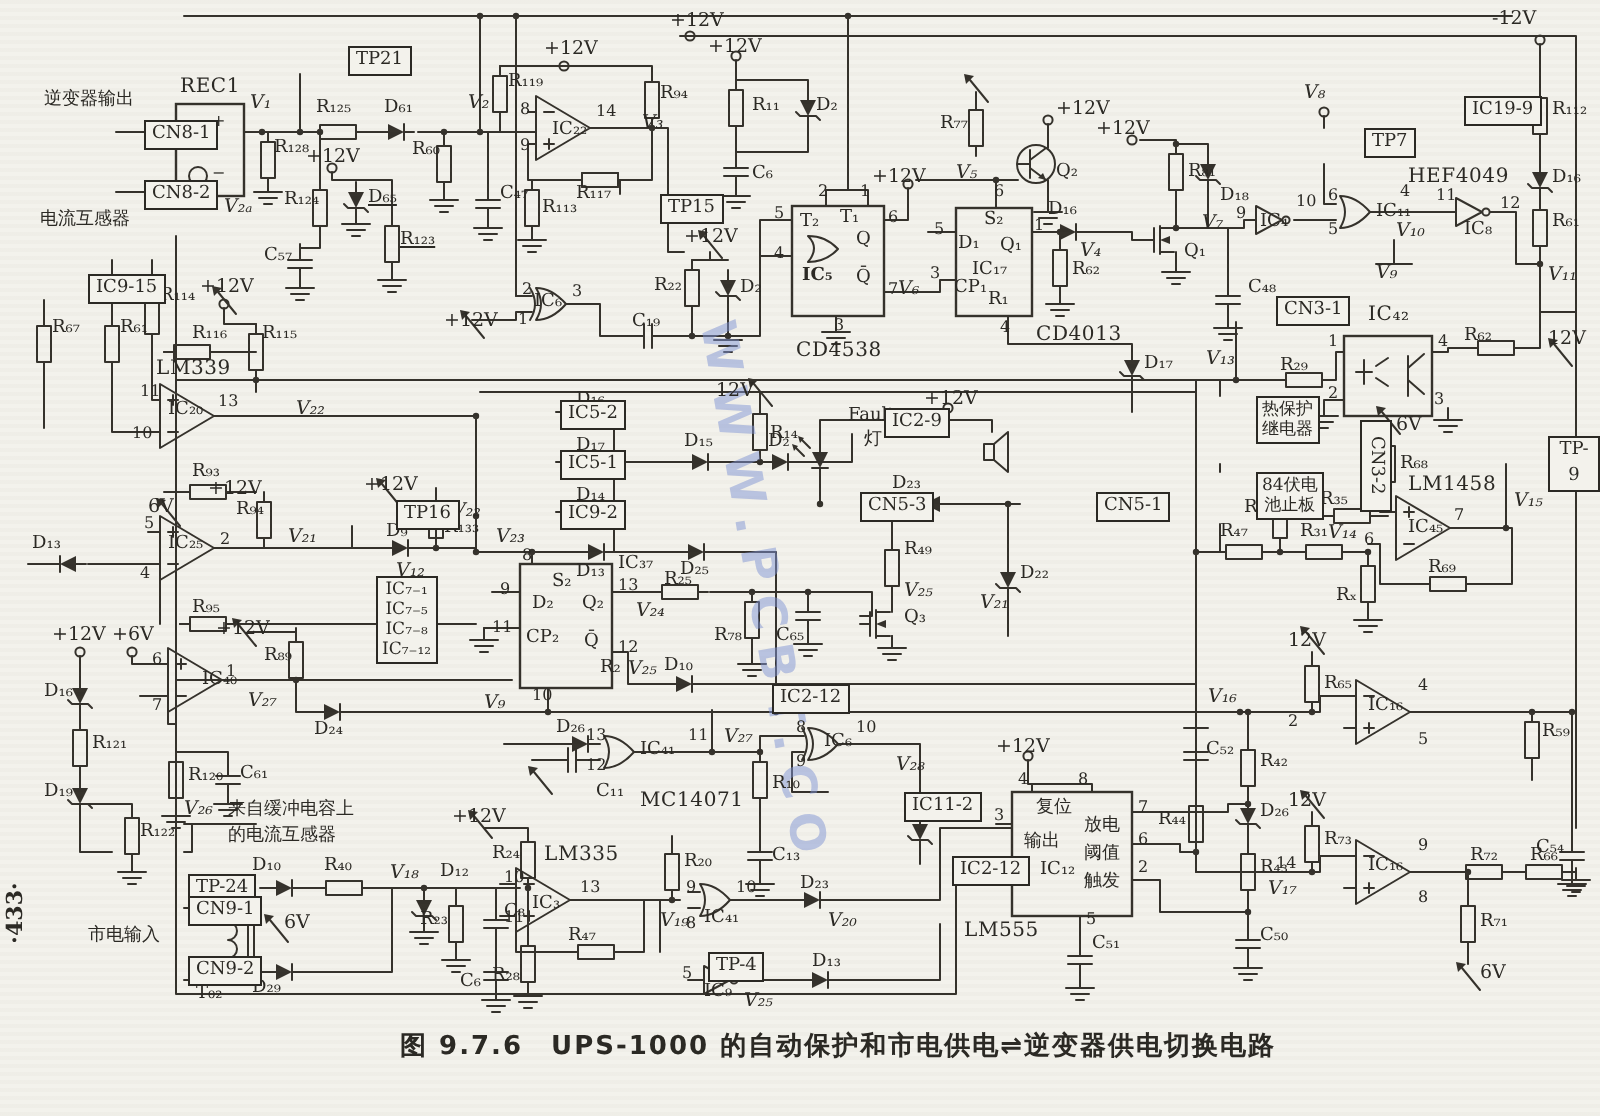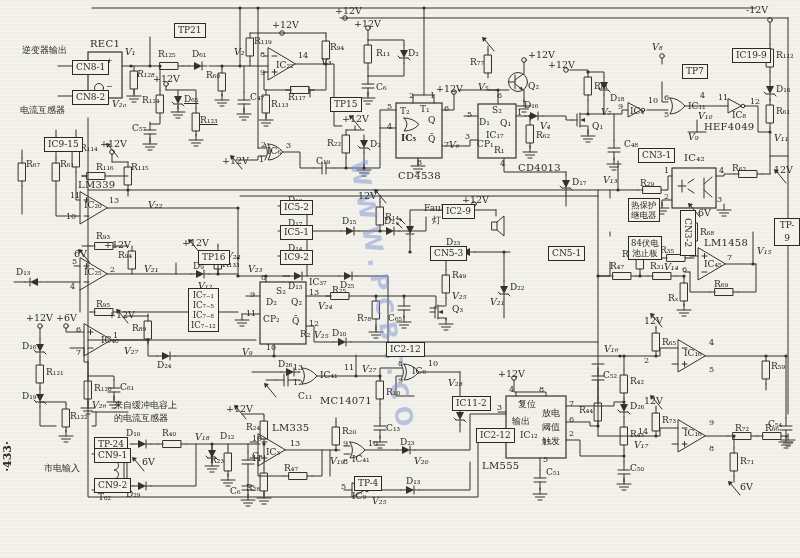--- a/index.html
+++ b/index.html
@@ -489,21 +489,21 @@
         <circle cx="128" cy="190" r="1.6"></circle>
   </g>
 </svg>
 
 <div id="labels">
       <span class="lb cn" style="left: 22px; top: 46px;">逆变器输出</span>
       <span class="lb cn" style="left: 20px; top: 106px;">电流互感器</span>
       <span class="lb c" style="left: 90px; top: 39px;">REC1</span>
       <span class="lb v" style="left: 125px; top: 47px;">V₁</span>
       <span class="lb v" style="left: 112px; top: 99px;">V₂ₐ</span>
-      <span class="lb l" style="left: 137px; top: 70px; font-style: italic;">R₁₂₈</span>
+      <span class="lb l" style="left: 137px; top: 70px;">R₁₂₈</span>
       <span class="lb l" style="left: 158px; top: 50px;">R₁₂₅</span>
       <span class="lb l" style="left: 192px; top: 50px;">D₆₁</span>
       <span class="lb p" style="left: 153px; top: 74px;">+12V</span>
       <span class="lb l" style="left: 142px; top: 96px;">R₁₂₄</span>
       <span class="lb l" style="left: 184px; top: 95px; text-decoration: underline;">D₆₅</span>
       <span class="lb l" style="left: 200px; top: 116px; text-decoration: underline;">R₁₂₃</span>
       <span class="lb l" style="left: 132px; top: 124px;">C₅₇</span>
       <span class="lb l" style="left: 26px; top: 160px;">R₆₇</span>
       <span class="lb l" style="left: 60px; top: 160px;">R₆₁</span>
       <span class="lb l" style="left: 80px; top: 144px;">R₁₁₄</span>
@@ -676,21 +676,21 @@
       <span class="lb l" style="left: 630px; top: 107px;">IC₄</span>
       <span class="lb n" style="left: 648px; top: 97px;">10</span>
       <span class="lb v" style="left: 652px; top: 42px;">V₈</span>
       <span class="lb n" style="left: 664px; top: 94px;">6</span>
       <span class="lb n" style="left: 664px; top: 111px;">5</span>
       <span class="lb l" style="left: 688px; top: 102px;">IC₁₁</span>
       <span class="lb n" style="left: 700px; top: 92px;">4</span>
       <span class="lb v" style="left: 698px; top: 111px;">V₁₀</span>
       <span class="lb v" style="left: 688px; top: 132px;">V₉</span>
       <span class="lb n" style="left: 718px; top: 94px;">11</span>
-      <span class="lb c" style="left: 704px; top: 84px; margin-top: 38px;">HEF4049</span>
+      <span class="lb c" style="left: 704px; top: 84px;">HEF4049</span>
       <span class="lb l" style="left: 732px; top: 111px;">IC₈</span>
       <span class="lb n" style="left: 750px; top: 98px;">12</span>
       <span class="lb v" style="left: 774px; top: 133px;">V₁₁</span>
       <span class="lb p" style="left: 746px; top: 5px;">-12V</span>
       <span class="lb l" style="left: 776px; top: 51px;">R₁₁₂</span>
       <span class="lb l" style="left: 776px; top: 85px;">D₁₆</span>
       <span class="lb l" style="left: 776px; top: 107px;">R₆₁</span>
       <span class="lb l" style="left: 732px; top: 164px;">R₆₂</span>
       <span class="lb p" style="left: 774px; top: 165px;">12V</span>
       <span class="lb v" style="left: 603px; top: 175px;">V₁₃</span>
@@ -823,15 +823,16 @@
 IC₇₋₈
 IC₇₋₁₂</div>
       <div class="bx ml" style="left: 590px; top: 198px;">热保护
 继电器</div>
       <div class="bx ml" style="left: 590px; top: 236px;">84伏电
 池止板</div>
       <div class="bx rot" style="left: 642px; top: 210px;">CN3-2</div>
     </div>
 
 <div class="watermark">WWW.PCBT.CO</div>
+<div class="caption">图 9.7.6　UPS-1000 的自动保护和市电供电⇌逆变器供电切换电路</div>
 <div class="pagemark">·433·</div>
 
 </div>
 
 </body></html>

